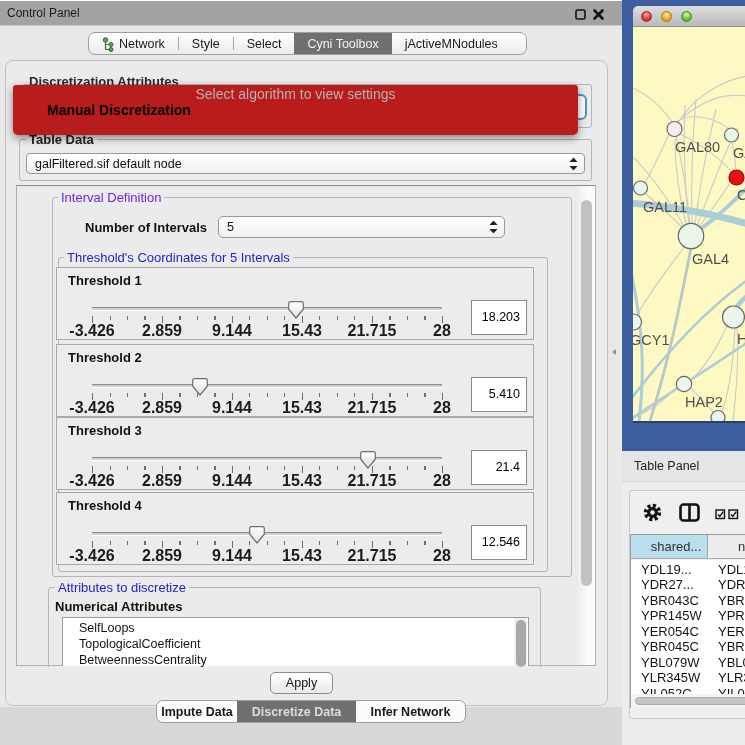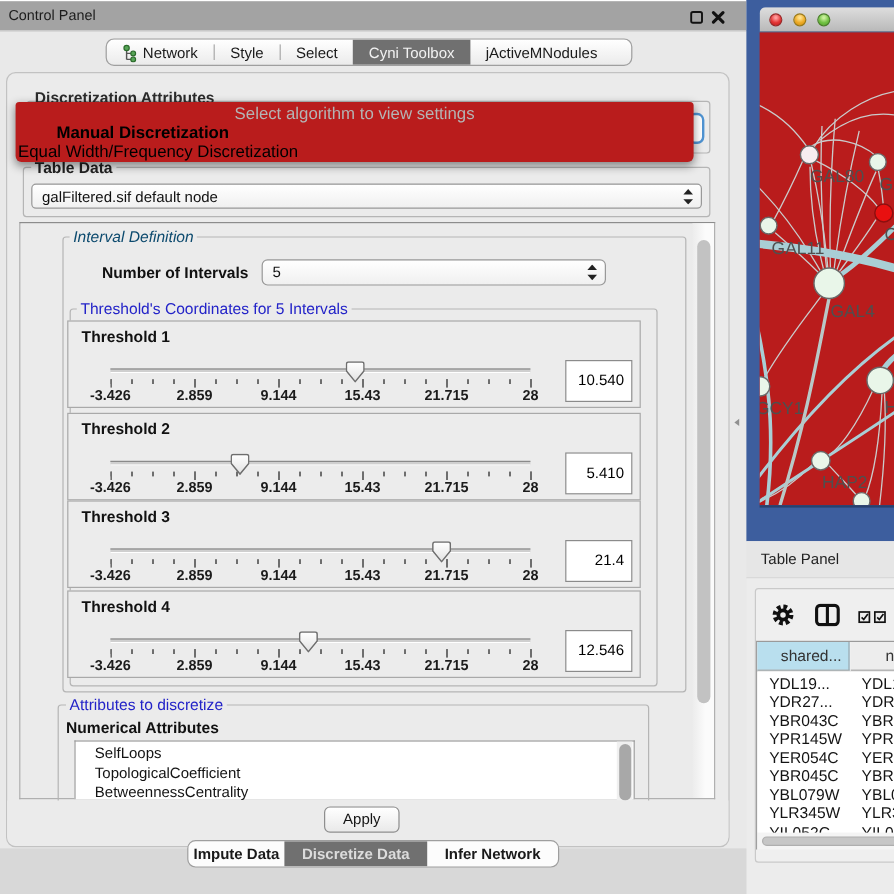--- a/index.html
+++ b/index.html
@@ -18,21 +18,21 @@
   .combo { position:absolute; background:linear-gradient(#ffffff,#f0f0f0); border:1px solid #999; border-radius:4px; font-size:12.5px; color:#111; }
   .combo .ctext { position:absolute; left:8px; top:50%; transform:translateY(-50%); }
   .carr { position:absolute; right:6px; top:50%; transform:translateY(-50%); }
   .bold { font-weight:bold; }
   
   .tbox { position:absolute; left:56px; width:478px; height:73px; border:1px solid #a9a9a9; background:#ececec; }
   .ttitle { position:absolute; left:11px; top:5px; font-size:13px; font-weight:bold; color:#111; }
   .track { position:absolute; left:35px; width:350px; top:39px; height:4px; background:#cfcfcf; border-top:1px solid #8a8a8a; border-bottom:1px solid #ffffff; }
   .ticks-min { position:absolute; left:35px; width:352px; top:48px; height:4px; background:repeating-linear-gradient(to right,#6e6e6e 0 1px,transparent 1px 17.5px); }
   .ticks-maj { position:absolute; left:35px; width:352px; top:48px; height:7px; background:repeating-linear-gradient(to right,#6e6e6e 0 1px,transparent 1px 70px); }
-  .slab { position:absolute; top:54px; font-size:12px; font-weight:bold; color:#1c1c1c; transform:translateX(-50%); }
+  .slab { position:absolute; top:54px; font-size:16px; font-weight:bold; color:#1c1c1c; transform:translateX(-50%); }
   .vbox { position:absolute; left:414px; top:32px; width:56px; height:35px; background:#fff; border:1px solid #8b8b8b; font-size:12.5px; color:#000; text-align:right; line-height:33px; padding-right:6px; }
   .thumb { position:absolute; top:33px; }
   
   .litem { position:absolute; left:16px; font-size:12.5px; color:#141414; white-space:nowrap; }
 </style>
 </head>
 <body>
 
 <div class="abs" id="titlebar">
     <span>Control Panel</span>
@@ -74,21 +74,21 @@
       <polygon points="0.5,4.5 4.5,0 8.5,4.5" fill="#222"></polygon>
       <polygon points="0.5,8.5 4.5,13 8.5,8.5" fill="#222"></polygon>
     </svg>
   </div>
 
 <div class="abs" style="left:16px;top:185px;width:580px;height:481px;border:1px solid #b0b0b0;border-top-color:#8c8c8c;background:#ebebeb;"></div>
 <div class="abs" style="left:577px;top:186px;width:18px;height:479px;background:linear-gradient(to right,#ececec,#fbfbfb 60%);"></div>
 <div class="abs" style="left:581px;top:200px;width:11px;height:386px;background:#c2c2c2;border-radius:5.5px;"></div>
 
 <div class="group" style="left:52px;top:197px;width:520px;height:380px;"></div>
-<div class="gtitle" style="left:58px;top:190px;color:#0c4a6e;font-style:italic;">Interval Definition</div>
+<div class="gtitle" style="left:58px;top:190px;color:#6d28d9;">Interval Definition</div>
 <div class="abs bold" style="left:85px;top:220px;font-size:13px;color:#111;">Number of Intervals</div>
 <div class="combo" style="left:218px;top:216px;width:287px;height:22px;border-radius:5px;">
     <span class="ctext">5</span>
 <svg class="carr" width="9" height="13">
       <polygon points="0.5,4.5 4.5,0 8.5,4.5" fill="#222"></polygon>
       <polygon points="0.5,8.5 4.5,13 8.5,8.5" fill="#222"></polygon>
     </svg>
   </div>
 
 <div class="group" style="left:58px;top:257px;width:490px;height:315px;"></div>
@@ -106,21 +106,21 @@
   <div class="slab" style="left:385px;">28</div>
   <svg class="thumb" style="left:231px;" width="16" height="18">
       <defs>
         <linearGradient id="tg0" x1="0" y1="0" x2="0" y2="1">
           <stop offset="0" stop-color="#ffffff"></stop>
           <stop offset="1" stop-color="#e2e2e2"></stop>
         </linearGradient>
       </defs>
       <path d="M2.5 0.7 H13.5 Q15.3 0.7 15.3 2.5 V8.2 L8 17 L0.7 8.2 V2.5 Q0.7 0.7 2.5 0.7 Z" fill="url(#tg0)" stroke="#6e6e6e" stroke-width="1.2"></path>
     </svg>
-  <div class="vbox">10.540</div>
+  <div class="vbox">18.203</div>
 </div>
 <div class="tbox" style="top:344px;">
   <div class="ttitle">Threshold 2</div>
   <div class="track"></div>
   <div class="ticks-min"></div>
   <div class="ticks-maj"></div>
   <div class="slab" style="left:35px;">-3.426</div>
   <div class="slab" style="left:105px;">2.859</div>
   <div class="slab" style="left:175px;">9.144</div>
   <div class="slab" style="left:245px;">15.43</div>
@@ -204,21 +204,21 @@
   <div class="tab bold" style="width:109px;padding:0;">Infer Network</div>
 </div>
 
 <div class="abs" style="left:612px;top:349px;width:0;height:0;border-top:3.5px solid transparent;border-bottom:3.5px solid transparent;border-right:4.5px solid #909090;"></div>
 
 <div class="abs" style="left:622px;top:0;width:123px;height:451px;background:#3d5e9e;"></div>
 <div class="abs" style="left:633px;top:6px;width:112px;height:21px;background:linear-gradient(#dedede,#b9b9b9);border-radius:5px 0 0 0;border-bottom:1px solid #8f8f8f;"></div>
 <div class="abs" style="left:641px;top:11px;width:11px;height:11px;border-radius:50%;background:radial-gradient(circle at 50% 30%,#ff9a9a 10%,#e23535 55%,#c01f1f);border:1px solid #9a2a2a;"></div>
 <div class="abs" style="left:661px;top:11px;width:11px;height:11px;border-radius:50%;background:radial-gradient(circle at 50% 30%,#ffe08a 10%,#eeab26 55%,#cf8d12);border:1px solid #9a7a1a;"></div>
 <div class="abs" style="left:681px;top:11px;width:11px;height:11px;border-radius:50%;background:radial-gradient(circle at 50% 30%,#c8ef9a 10%,#71c143 55%,#56a52c);border:1px solid #4a7f2a;"></div>
-<div class="abs" style="left:633px;top:27px;width:112px;height:394px;background:#b91c1c;overflow:hidden;">
+<div class="abs" style="left:633px;top:27px;width:112px;height:394px;background:#fef9c3;overflow:hidden;">
 <svg width="112" height="394" style="position:absolute;left:0;top:0;">
   <g fill="none" stroke="#cacaca" stroke-width="1.1">
     <path d="M-2 60 C 20 70, 32 85, 40 96"></path>
     <path d="M43 95 C 60 84, 85 92, 97 103"></path>
     <path d="M45 96 C 60 70, 90 53, 114 49"></path>
     <path d="M50 90 C 75 70, 95 66, 114 69"></path>
     <path d="M47 107 C 70 118, 90 134, 99 146"></path>
     <path d="M43 109 C 50 140, 55 175, 57 198"></path>
     <path d="M36 107 C 28 125, 18 145, 12 156"></path>
     <path d="M99 115 C 101 125, 102 133, 103 143"></path>
@@ -322,14 +322,13 @@
     <div class="abs" style="left:87px;top:125.5px;font-size:13px;color:#141414;white-space:nowrap;">YIL052C</div>
   </div>
   <div class="abs" style="left:0;top:159px;width:120px;height:15px;background:#f4f4f4;">
     <div class="abs" style="left:4px;top:3px;width:120px;height:8px;background:#c6c6c6;border:1px solid #aeaeae;border-radius:4px;"></div>
   </div>
 </div>
 
 <div class="abs" style="left:13px;top:85px;width:565px;height:50px;background:#b91c1c;border-radius:3px 3px 5px 5px;box-shadow:0 3px 8px rgba(0,0,0,0.45);z-index:50;">
   <div style="position:absolute;left:0;top:1px;width:100%;text-align:center;font-size:14px;color:#b4b4b4;">Select algorithm to view settings</div>
   <div style="position:absolute;left:2px;top:17px;font-size:14px;font-weight:bold;color:#000;margin-left:32px;">Manual Discretization</div>
-  <div style="position:absolute;left:2px;top:33px;font-size:14px;color:#000;">Equal Width/Frequency Discretization</div>
 </div>
 
 </body></html>

